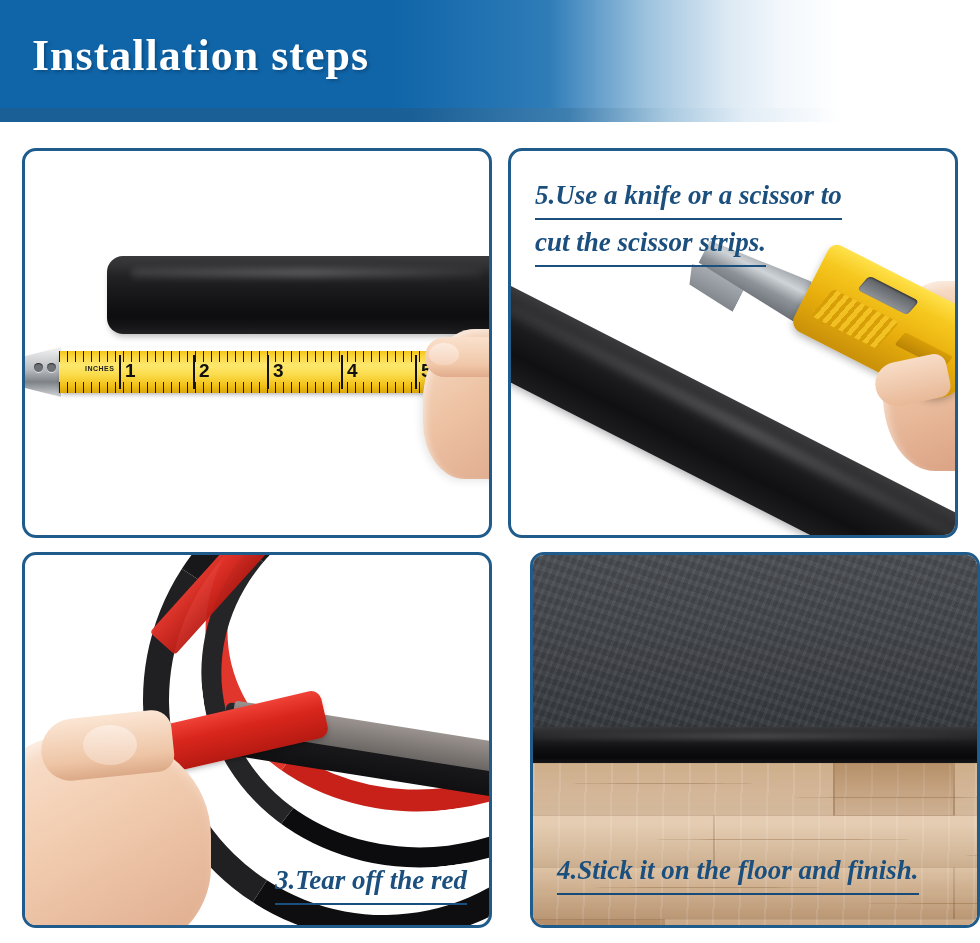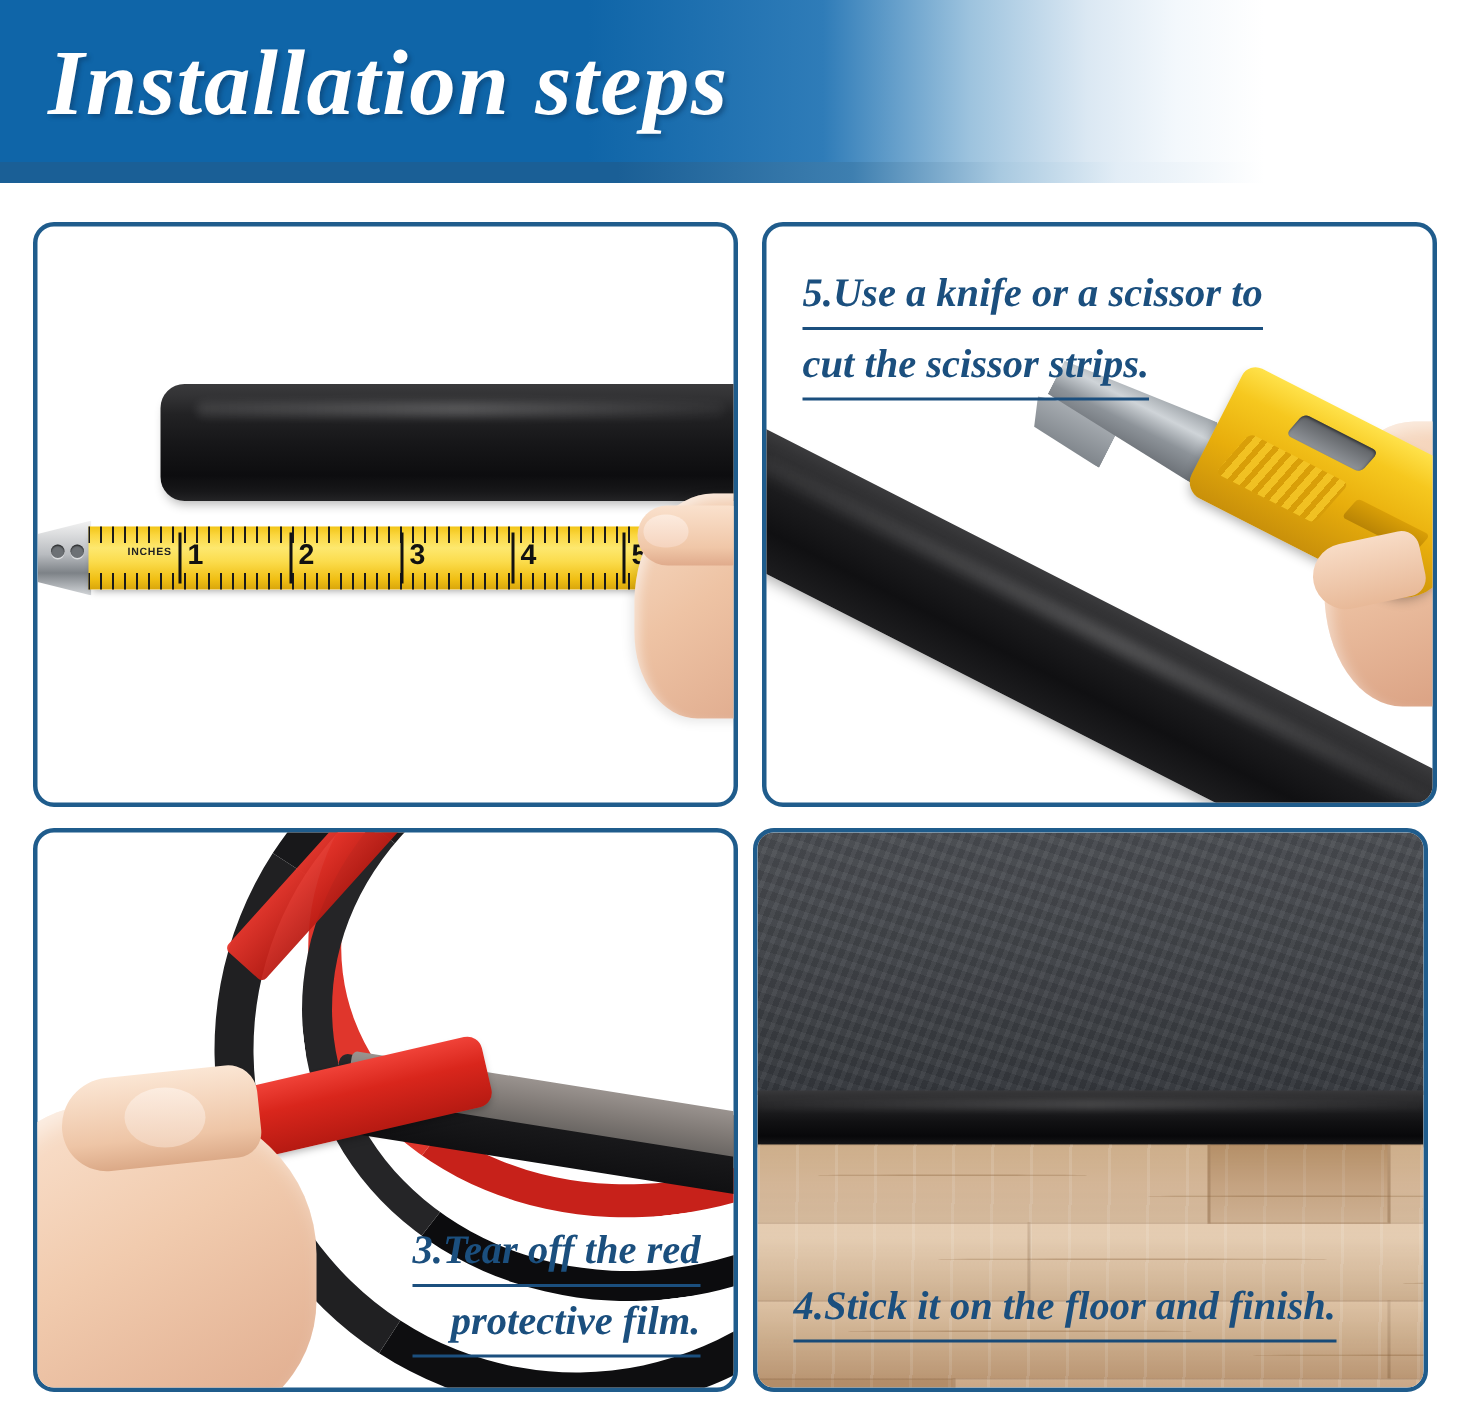--- a/index.html
+++ b/index.html
@@ -21,22 +21,22 @@
   }
   .header-underbar{
     position:absolute;left:0;bottom:0;width:980px;height:14px;
     background:linear-gradient(to right,
        #1a5f96 0%, #1a5f96 42%, #3e7fb0 58%, #a8c9e0 68%,
        #e2edf6 76%, #ffffff 86%, #ffffff 100%);
   }
   .header-title{
     position:absolute;left:32px;top:20px;
     font-family:"Liberation Serif", serif;
-    font-style:italic;font-weight:bold;
-    font-size:62px;line-height:72px;
+    font-weight:bold;
+    font-size:44px;line-height:72px;
     color:#ffffff;
     letter-spacing:1px;
     text-shadow:2px 2px 3px rgba(10,50,90,.45);
     white-space:nowrap;
   }
 
   
   .grid{
     position:absolute;left:22px;top:148px;
     width:936px;height:780px;
@@ -45,21 +45,21 @@
     position:absolute;
     box-sizing:border-box;
     border:3px solid #1f5c8c;
     border-radius:14px;
     background:#ffffff;
     overflow:hidden;
   }
   .p1{left:0;   top:0;   width:470px;height:390px;}
   .p2{left:486px;top:0;  width:450px;height:390px;}
   .p3{left:0;   top:404px;width:470px;height:376px;}
-  .p4{left:480px;top:404px;width:450px;height:376px;}
+  .p4{left:508px;top:404px;width:450px;height:376px;}
 
   .photo{position:absolute;left:0;top:0;right:0;bottom:0;overflow:hidden;}
 
   
   .cap{
     position:absolute;
     color:#1b4f7e;
     font-family:"Liberation Serif", serif;
     font-style:italic;font-weight:bold;
     font-size:27px;line-height:44px;
@@ -390,21 +390,20 @@
       <div class="p3-grey"></div>
       <div class="p3-redfilm"></div>
       <div class="p3-redfold"></div>
       <div class="p3-hand"></div>
       <div class="p3-thumb"></div>
       <div class="p3-thumbnail"></div>
     </div>
 
     <div class="cap cap-3">
       <span class="line">3.Tear off the red</span>
-      <span class="line">protective film.</span>
     </div>
   </div>
 
   <div class="panel p4">
     <div class="photo">
       <div class="p4-wall"></div>
       <div class="p4-baseboard"></div>
       <div class="p4-floor">
         <span class="plank" style="left:0px;top:0px;width:300px;"></span>
         <span class="plank dark" style="left:300px;top:0px;width:120px;"></span>

